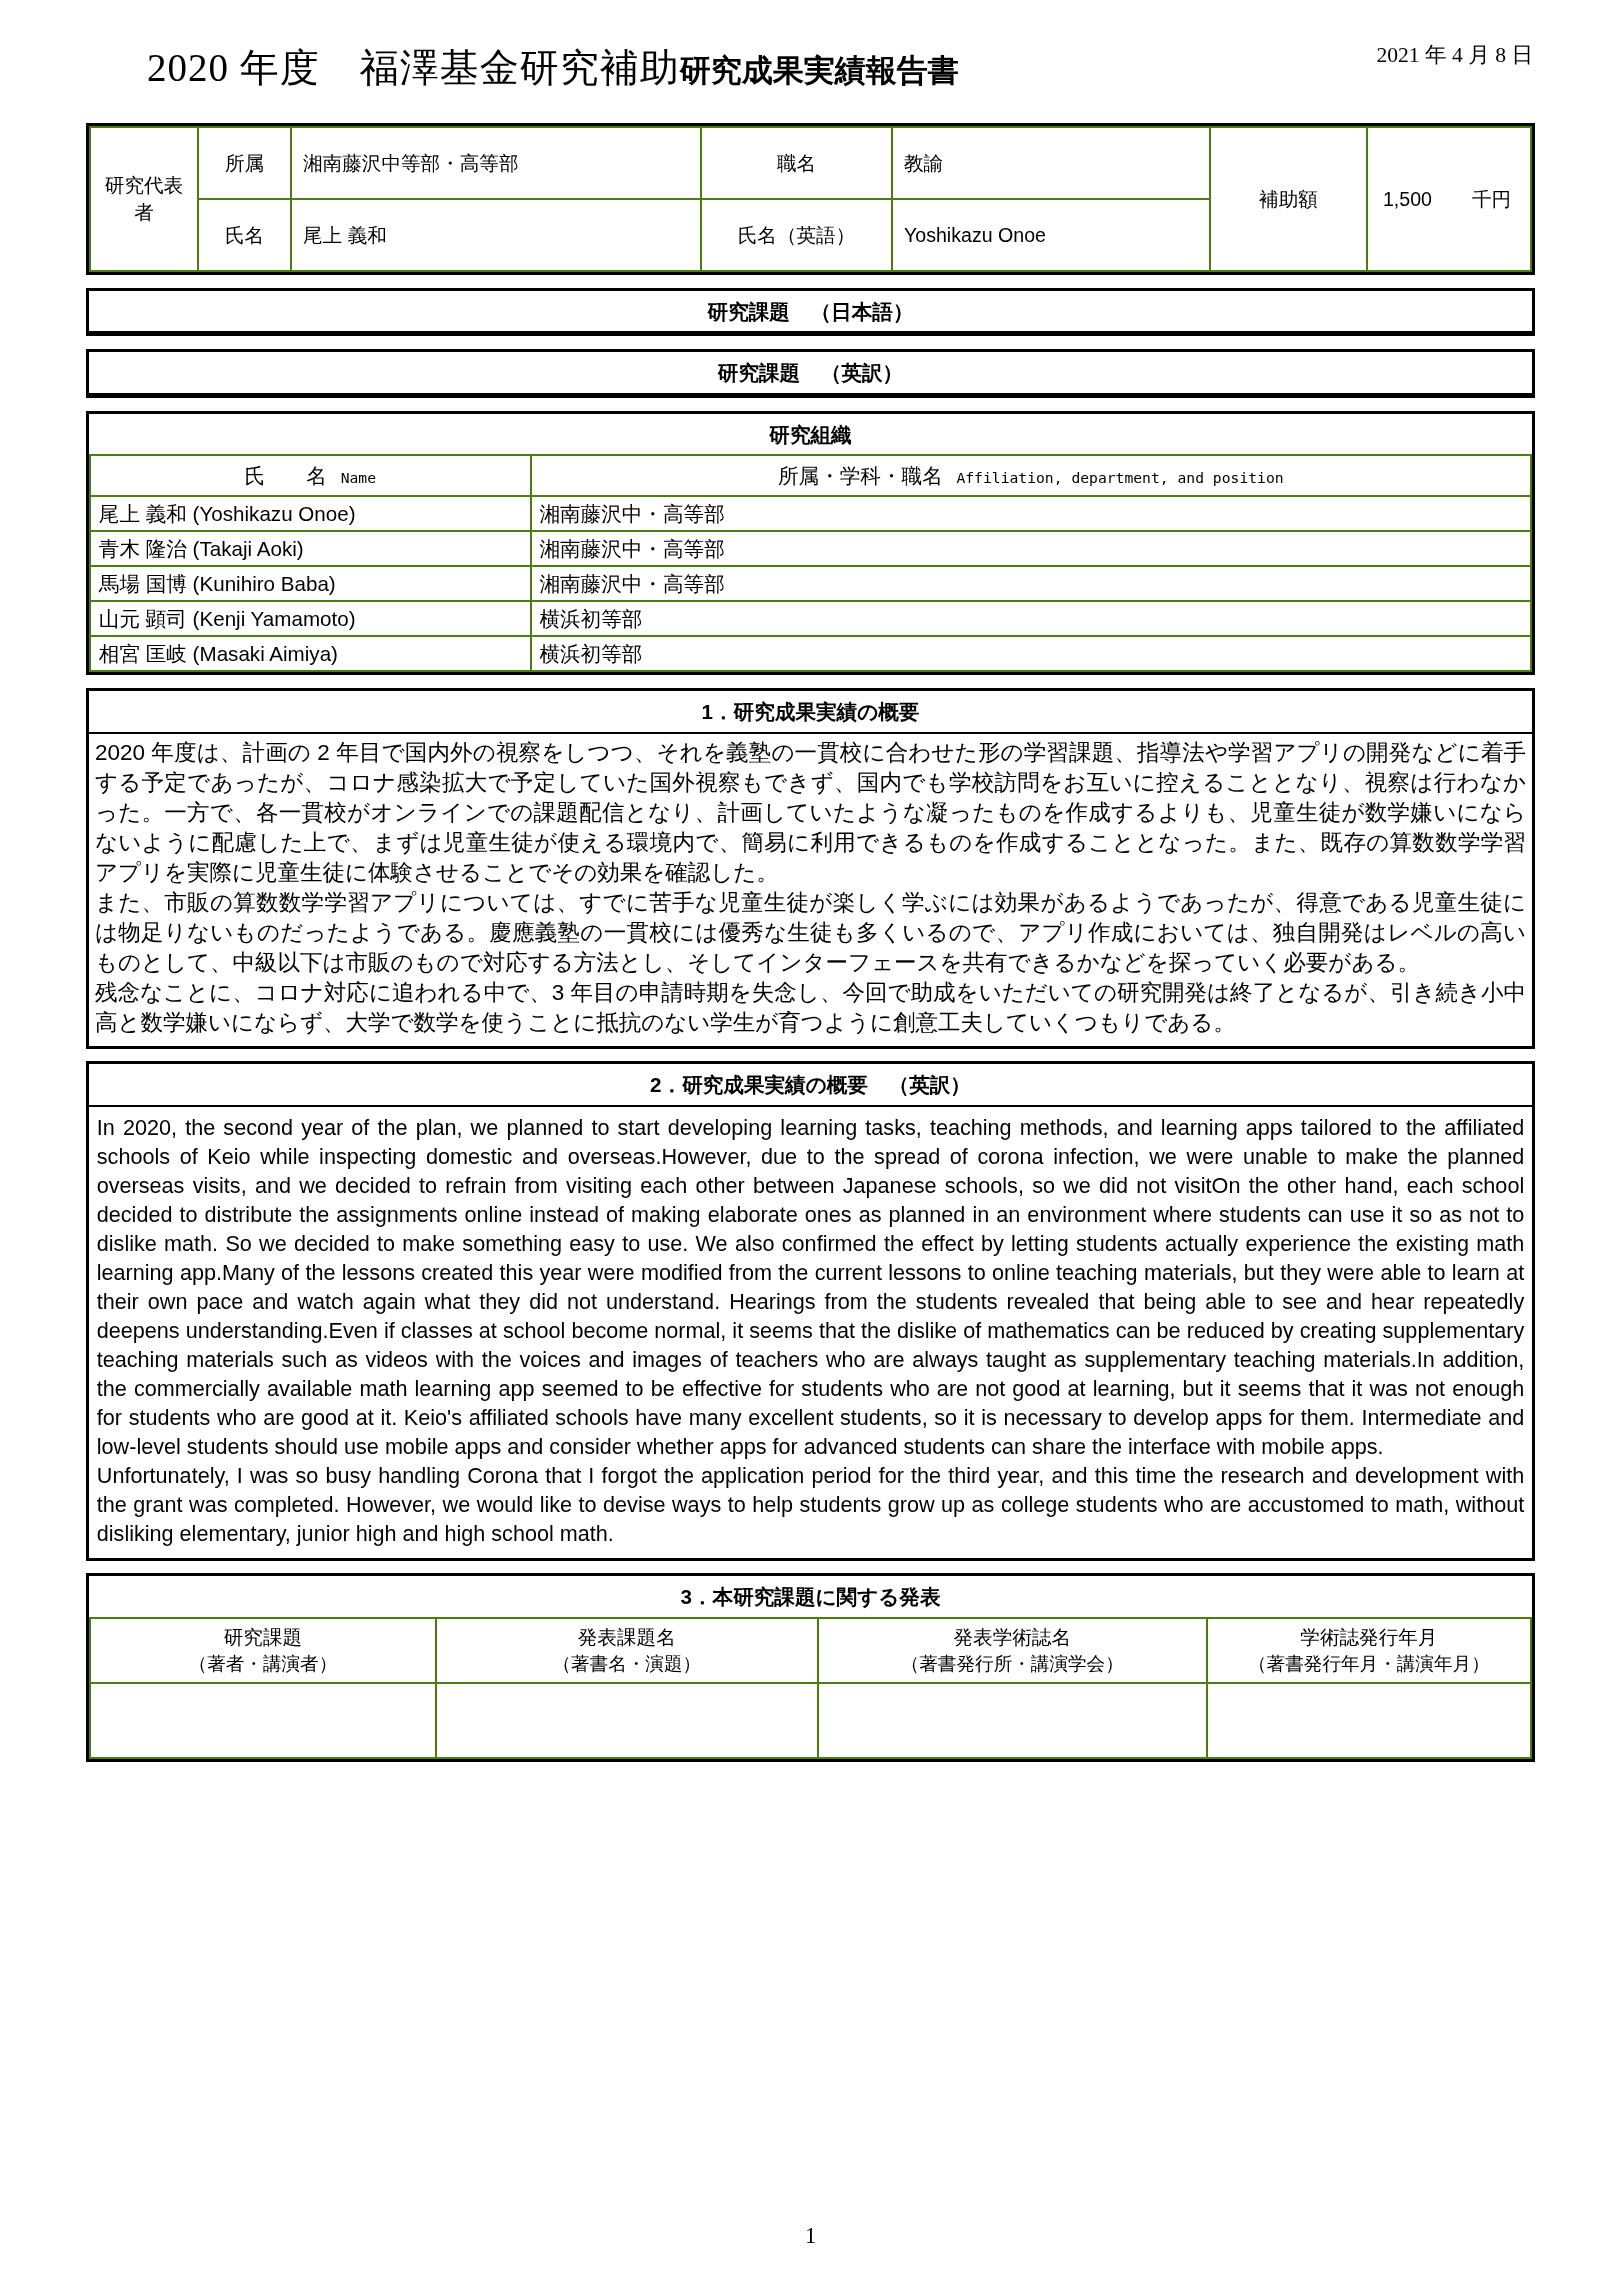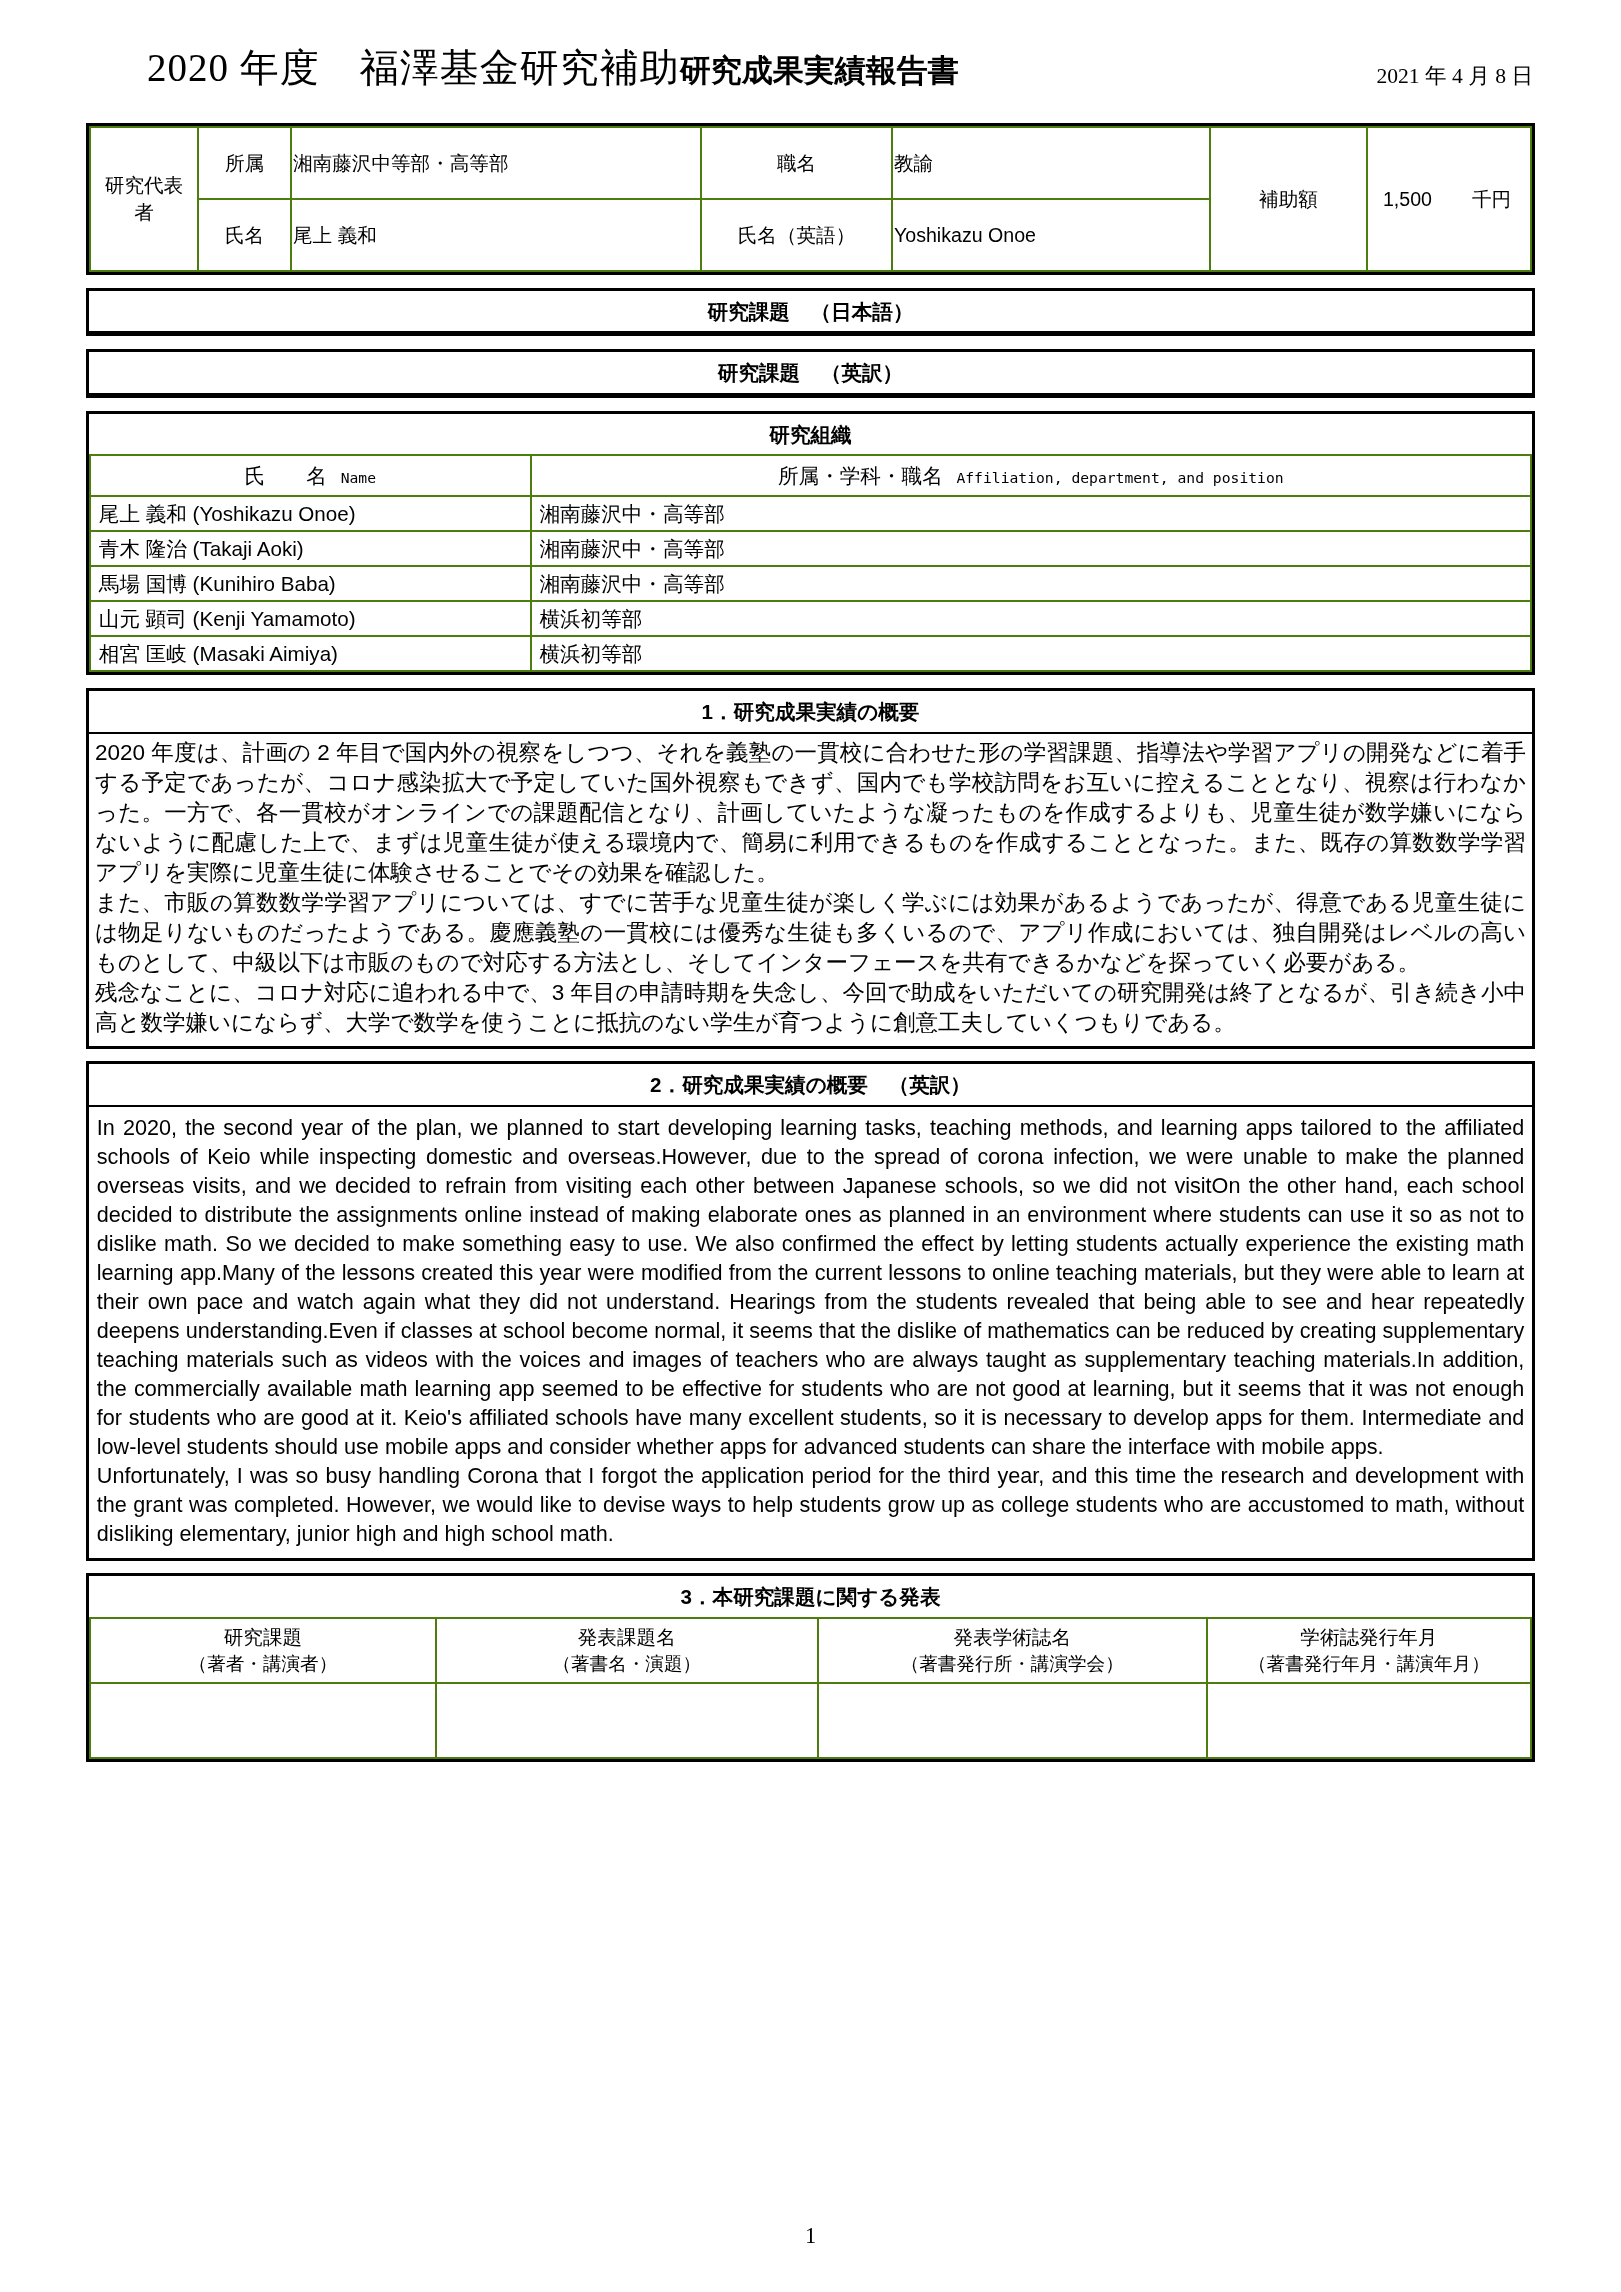--- a/index.html
+++ b/index.html
@@ -5,34 +5,34 @@
   html,body{margin:0;padding:0;}
   .page{
     width:1621px;height:2293px;position:relative;background:#ffffff;
     font-family:"Liberation Sans",sans-serif;color:#000;overflow:hidden;
   }
   .content{position:absolute;left:86px;top:0;width:1449px;}
   .doc-header{position:relative;height:123px;}
   .doc-title{position:absolute;left:61px;top:41px;white-space:nowrap;}
   .title-main{font-family:"Liberation Serif",serif;font-size:39px;letter-spacing:1px;}
   .title-sub{font-family:Liberation Sans, sans-serif;font-weight:bold;font-size:31px;}
-  .doc-date{position:absolute;right:2px;top:61px;font-family:"Liberation Serif",serif;font-size:21.6px;}
+  .doc-date{position:absolute;right:2px;top:40px;font-family:"Liberation Serif",serif;font-size:21.6px;}
 
   .box{border:3.9px solid #000;margin-bottom:12.7px;background:#fff;}
   .box-header{
     text-align:center;font-weight:bold;font-size:20.6px;
     padding:6.9px 0 5.9px 0;border-bottom:2px solid #000;
   }
   .grid-table{border-collapse:collapse;width:100%;table-layout:fixed;}
   .grid-table td,.grid-table th{border:2px solid #4d7c0f;font-weight:normal;}
 
   
   .rep-table td{height:70px;font-size:19.6px;padding:0 5.9px;}
   .rep-table .lbl{text-align:center;}
-  .rep-table .val{text-align:left;padding-left:1px;}
+  .rep-table .val{text-align:left;padding-left:11px;}
   .amount-cell{padding:0 !important;}
   .amount-inner{display:flex;justify-content:center;align-items:center;padding:0 13.7px 0 9.8px;font-size:19.6px;gap:40px;}
 
   
   .box-content{font-size:20.6px;padding:9.8px 9.8px 11.8px 7.8px;text-align:left;}
   .box-content.ja{min-height:82px;font-size:21.6px;}
   .box-content.en{min-height:53px;}
 
   
   .org-table td,.org-table th{font-size:20.6px;height:33px;padding:0 7.8px;}

